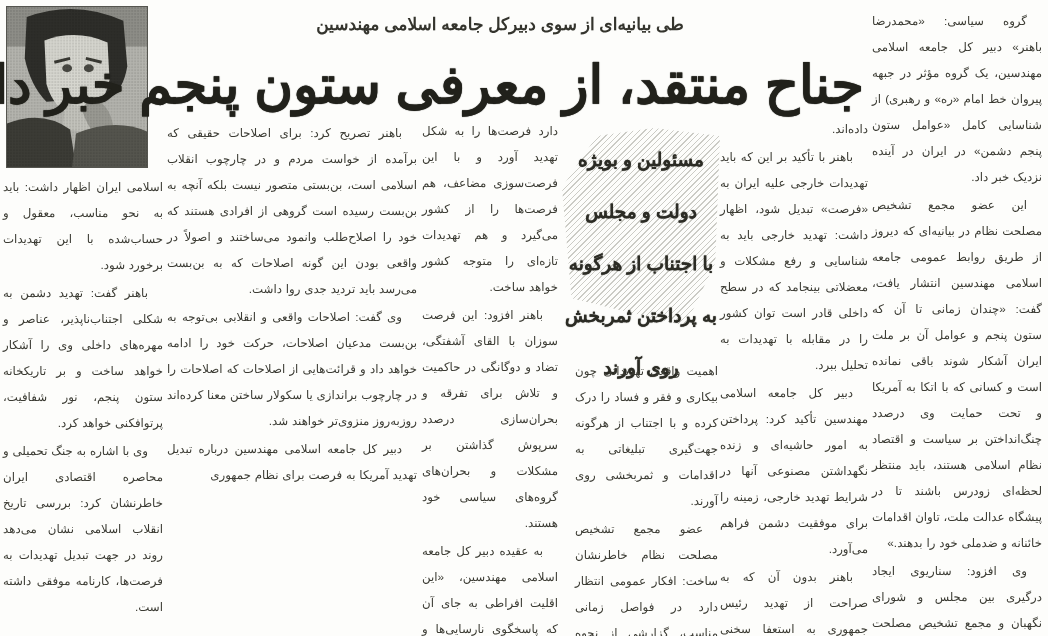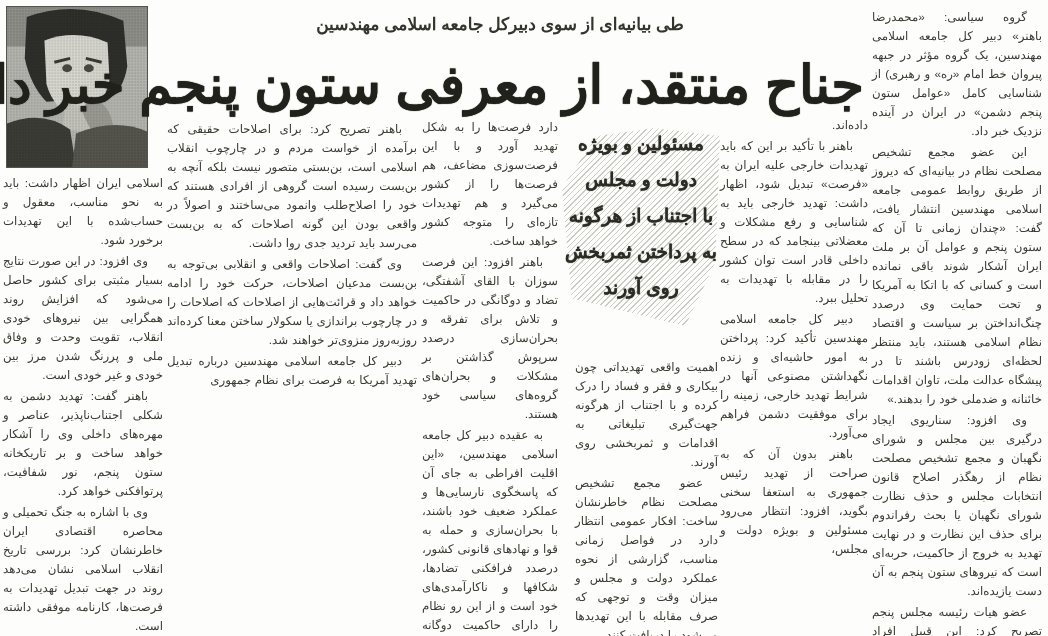--- a/index.html
+++ b/index.html
@@ -28,38 +28,39 @@
   }
   
   .col { position:absolute; }
   .col-1 { left:872px; top:8px;   width:170px; }
   .col-2 { left:720px; top:116px; width:148px; }
   .col-3 { left:575px; top:358px; width:143px; }
   .col-4 { left:422px; top:118px; width:136px; }
   .col-5 { left:167px; top:120px; width:250px; }
   .col-6 { left:3px;   top:174px; width:160px; }
   .body-text {
-    margin:0 0 2px 0; font-size:11.8px; line-height:19px;
+    margin:0 0 2px 0; font-size:11.8px; line-height:26px;
     color:#3b3b33; text-align:justify; text-indent:15px; word-spacing:0.5px;
   }
   .cont { text-indent:0; }
   
   .pull-quote {
     position:absolute; left:560px; top:124px; width:162px; height:232px;
   }
   .pq-hatch {
     position:absolute; left:2px; top:4px; right:2px; bottom:30px;
     background:repeating-linear-gradient(135deg,#cbcbc5 0 1px,transparent 1px 4px);
     clip-path:polygon(58% 0, 100% 4%, 97% 68%, 78% 100%, 6% 86%, 0 30%, 22% 4%);
   }
   .pq-text { position:relative; padding-top:2px; }
   .pq-line {
     font-size:18.5px; font-weight:800; color:#2c2c25;
     line-height:36px; text-align:center; white-space:nowrap;
     text-shadow:0 0 1px #2c2c25;
+    margin-top:16px;
   }
 </style>
 </head>
 <body>
 
 <div class="page">
 
   <div class="photo">
     <svg viewBox="0 0 142 162" preserveAspectRatio="none">
       <defs>
@@ -124,18 +125,17 @@
   </div>
 
   <div class="col col-5">
     <p class="body-text">باهنر تصریح کرد: برای اصلاحات حقیقی که برآمده از خواست مردم و در چارچوب انقلاب اسلامی است، بن‌بستی متصور نیست بلکه آنچه به بن‌بست رسیده است گروهی از افرادی هستند که خود را اصلاح‌طلب وانمود می‌ساختند و اصولاً در واقعی بودن این گونه اصلاحات که به بن‌بست می‌رسد باید تردید جدی روا داشت.</p>
     <p class="body-text">وی گفت: اصلاحات واقعی و انقلابی بی‌توجه به بن‌بست مدعیان اصلاحات، حرکت خود را ادامه خواهد داد و قرائت‌هایی از اصلاحات که اصلاحات را در چارچوب براندازی یا سکولار ساختن معنا کرده‌اند روزبه‌روز منزوی‌تر خواهند شد.</p>
     <p class="body-text">دبیر کل جامعه اسلامی مهندسین درباره تبدیل تهدید آمریکا به فرصت برای نظام جمهوری</p>
   </div>
 
   <div class="col col-6">
     <p class="body-text cont">اسلامی ایران اظهار داشت: باید به نحو مناسب، معقول و حساب‌شده با این تهدیدات برخورد شود.</p>
-    <p class="body-text">وی افزود: در این صورت نتایج بسیار مثبتی برای کشور حاصل می‌شود که افزایش روند همگرایی بین نیروهای خودی انقلاب، تقویت وحدت و وفاق ملی و پررنگ شدن مرز بین خودی و غیر خودی است.</p>
     <p class="body-text">باهنر گفت: تهدید دشمن به شکلی اجتناب‌ناپذیر، عناصر و مهره‌های داخلی وی را آشکار خواهد ساخت و بر تاریکخانه ستون پنجم، نور شفافیت، پرتوافکنی خواهد کرد.</p>
     <p class="body-text">وی با اشاره به جنگ تحمیلی و محاصره اقتصادی ایران خاطرنشان کرد: بررسی تاریخ انقلاب اسلامی نشان می‌دهد روند در جهت تبدیل تهدیدات به فرصت‌ها، کارنامه موفقی داشته است.</p>
   </div>
 
 </div>
 
 </body></html>

